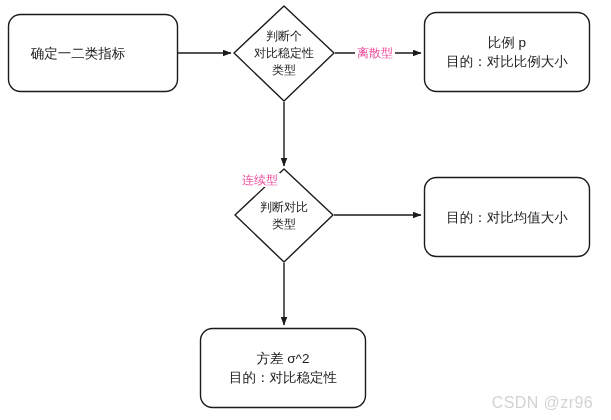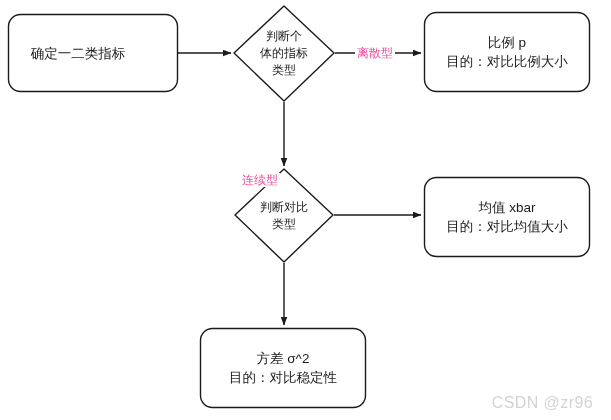--- a/index.html
+++ b/index.html
@@ -107,36 +107,35 @@
 
   <line x1="284" y1="263" x2="284" y2="325" stroke="#1b1b1b" stroke-width="1.4" marker-end="url(#arrowhead)"></line>
 </svg>
 
 <div class="node-text box-text" id="node-start-text">
   <span>确定一二类指标</span>
 </div>
 
 <div class="node-text diamond-text" id="node-decision-1-text">
   <span>判断个</span>
-  <span>体的指标</span>
+  <span>对比稳定性</span>
   <span>类型</span>
 </div>
 
 <div class="node-text box-text" id="node-proportion-text">
   <span>比例 p</span>
   <span>目的：对比比例大小</span>
 </div>
 
 <div class="node-text diamond-text" id="node-decision-2-text">
   <span>判断对比</span>
   <span>类型</span>
 </div>
 
 <div class="node-text box-text" id="node-mean-text">
-  <span>均值 xbar</span>
   <span>目的：对比均值大小</span>
 </div>
 
 <div class="node-text box-text" id="node-variance-text">
   <span>方差 σ^2</span>
   <span>目的：对比稳定性</span>
 </div>
 
 <div class="edge-label" id="edge-label-discrete">离散型</div>
 

